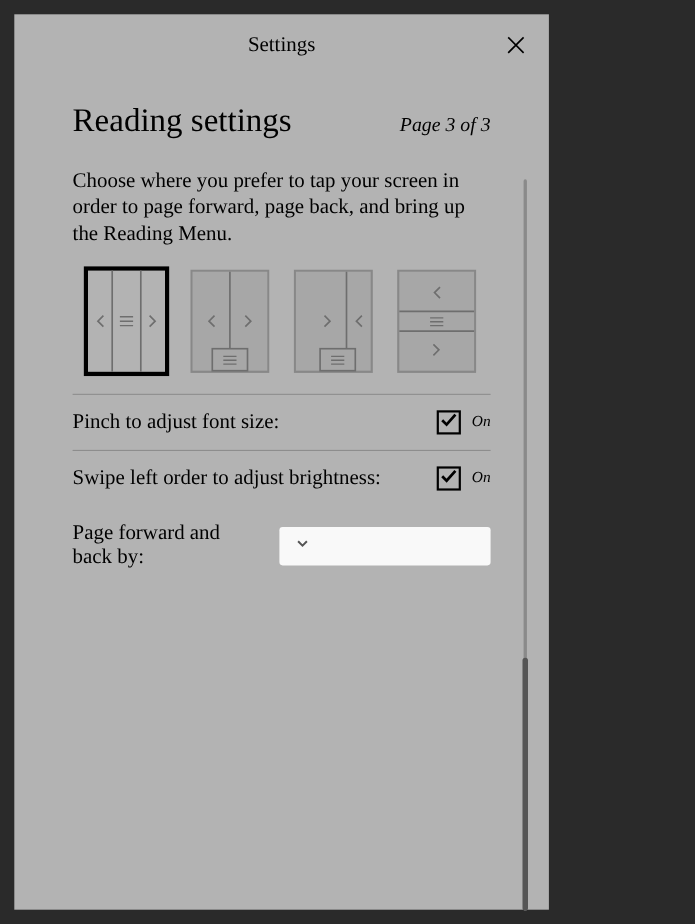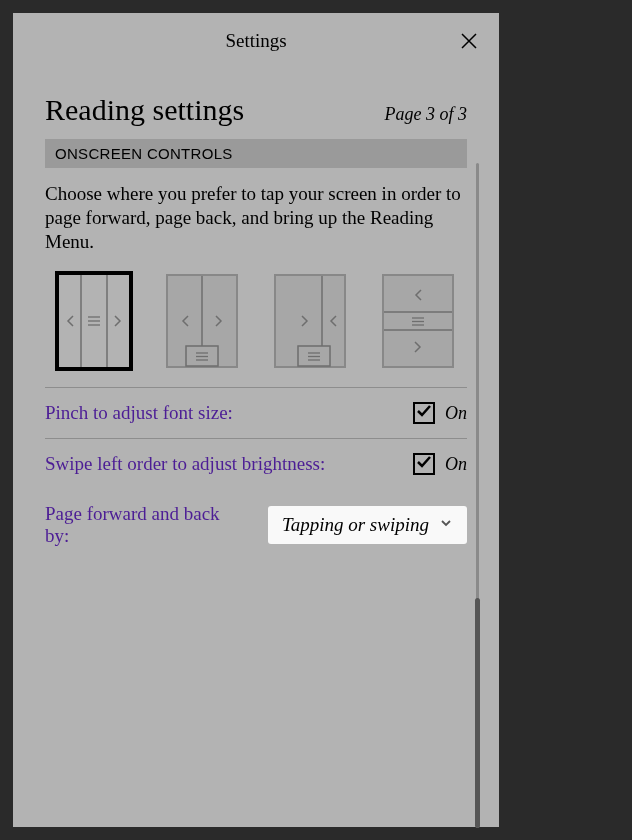--- a/index.html
+++ b/index.html
@@ -9,44 +9,44 @@
     position: absolute; left: 13px; top: 13px; width: 486px; height: 814px;
     background: #b3b3b3;
   }
   .header {
     height: 56px; display: flex; align-items: center; justify-content: center;
     position: relative;
   }
   .header-title { font-size: 19px; color: #000; }
   .close { position: absolute; right: 20px; top: 18px; cursor: pointer; }
   .close svg { width: 20px; height: 20px; stroke: #000; stroke-width: 1.5; }
-  .content { padding: 0 32px; }
+  .content { padding: 0 53px; }
   .title-row { display: flex; justify-content: space-between; align-items: baseline; padding: 24px 0 12px 0; }
   .page-title { font-size: 30px; color: #000; font-weight: normal; }
   .page-indicator { font-size: 18px; font-style: italic; color: #000; text-align: center; }
   .section-header {
     background: #9a9a9a; font-family: Arial, sans-serif; font-size: 15px;
     padding: 6px 10px; color: #000; letter-spacing: 0.3px;
   }
   .description { font-size: 19px; color: #000; padding: 14px 0 18px 0; line-height: 1.25; }
   .layout-row { display: flex; justify-content: space-between; padding: 0 10px 16px 10px; }
   .layout-option { width: 78px; height: 100px; cursor: pointer; display:flex; align-items:center; justify-content:center; }
   .layout-option svg { display:block; }
   .setting-row {
     display: flex; justify-content: space-between; align-items: center;
     padding: 14px 0; border-top: 1px solid #8d8d8d;
   }
-  .setting-label { font-size: 19px; color: #4c1d95; flex:1; }
+  .setting-label { font-size: 19px; color: #000000; flex:1; }
   .checkbox-wrap { display: flex; align-items: center; gap: 10px; }
   .checkbox {
     width: 22px; height: 22px; border: 2px solid #000; display:flex;
     align-items:center; justify-content:center; cursor:pointer; background:#b3b3b3;
   }
   .checkbox svg { width: 16px; height: 16px; stroke:#000; stroke-width:2.5; fill:none; }
-  .checkbox-label { font-size: 18px; font-style: italic; color: #000; }
+  .checkbox-label { font-size: 14px; font-style: italic; color: #000; }
   .dropdown {
     background: #f9f9f9; border-radius: 3px; padding: 8px 14px;
     display:flex; align-items:center; gap:10px; cursor:pointer; min-width: 192px;
     justify-content: space-between;
   }
   .dropdown-label { font-size: 19px; font-style: italic; color:#000; }
   .chevron svg { width:14px; height:14px; stroke:#555; stroke-width:1.8; fill:none; }
   .scrollbar {
     position:absolute; right: 20px; top: 150px; width: 3px; height: 665px;
     background: #8a8a8a; border-radius:2px;
@@ -70,21 +70,20 @@
       </span>
     </div>
   </div>
 
   <div class="content">
     <div class="title-row">
       <h1 class="page-title">Reading settings</h1>
       <div class="page-indicator">Page 3 of 3</div>
     </div>
 
-    <div class="section-header">ONSCREEN CONTROLS</div>
 
     <p class="description">Choose where you prefer to tap your screen in order to page forward, page back, and bring up the Reading Menu.</p>
 
     <div class="layout-row">
 
       <div class="layout-option">
         <svg width="78" height="100" viewBox="0 0 78 100">
           <rect x="2" y="2" width="74" height="96" fill="#b3b3b3" stroke="#000" stroke-width="4"></rect>
           <line x1="26" y1="4" x2="26" y2="96" stroke="#6e6e6e" stroke-width="1.5"></line>
           <line x1="52" y1="4" x2="52" y2="96" stroke="#6e6e6e" stroke-width="1.5"></line>
@@ -164,21 +163,20 @@
                 <path d="M2 8 L6 12 L14 3"></path>
               </svg></span>
         </div>
         <div class="checkbox-label">On</div>
       </div>
     </div>
 
     <div class="setting-row" style="border-top:none;gap:48px;">
       <div class="setting-label">Page forward and back by:</div>
       <div class="dropdown">
-        <span class="dropdown-label">Tapping or swiping</span>
         <span class="chevron"><svg viewBox="0 0 14 14">
               <path d="M3 5 L7 9 L11 5"></path>
             </svg></span>
       </div>
     </div>
 
   </div>
 
   <div class="scrollbar">
     <div class="scrollbar-thumb"></div>

